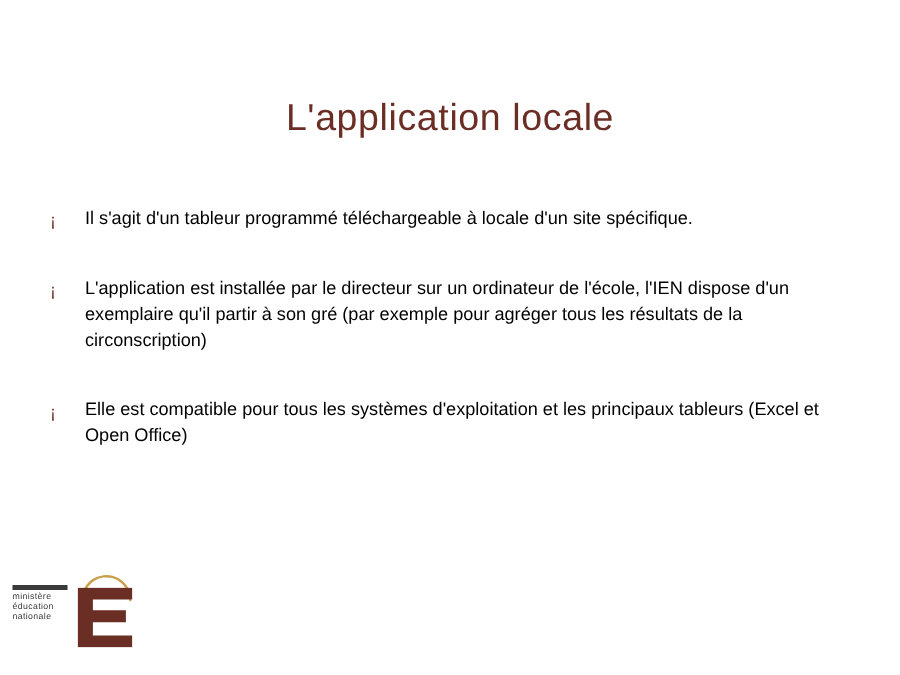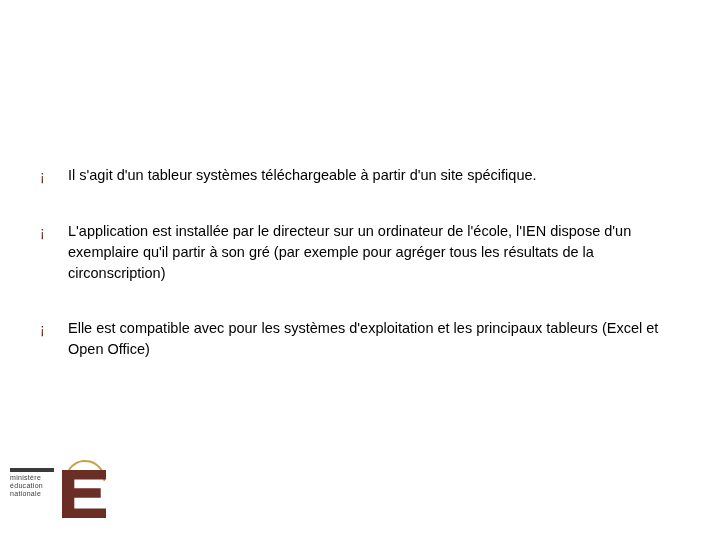--- a/index.html
+++ b/index.html
@@ -101,33 +101,34 @@
     height: 3px;
     background: #6b2e25;
     transform: rotate(35deg);
   }
 </style>
 </head>
 <body>
 
 <div class="slide">
 
+  <h1 class="title">L'application locale</h1>
 
   <div class="content">
     <div class="bullet-row">
       <div class="bullet-mark">¡</div>
-      <div class="bullet-text">Il s'agit d'un tableur systèmes téléchargeable à partir d'un site spécifique.</div>
+      <div class="bullet-text">Il s'agit d'un tableur programmé téléchargeable à locale d'un site spécifique.</div>
     </div>
     <div class="bullet-row">
       <div class="bullet-mark">¡</div>
       <div class="bullet-text">L'application est installée par le directeur sur un ordinateur de l'école, l'IEN dispose d'un exemplaire qu'il partir à son gré (par exemple pour agréger tous les résultats de la circonscription)</div>
     </div>
     <div class="bullet-row">
       <div class="bullet-mark">¡</div>
-      <div class="bullet-text">Elle est compatible avec pour les systèmes d'exploitation et les principaux tableurs (Excel et Open Office)</div>
+      <div class="bullet-text">Elle est compatible pour tous les systèmes d'exploitation et les principaux tableurs (Excel et Open Office)</div>
     </div>
   </div>
 
   <div class="footer-logo">
     <div class="logo-bar"></div>
     <div class="logo-lines">
       <div>ministère</div>
       <div>éducation</div>
       <div>nationale</div>
     </div>

